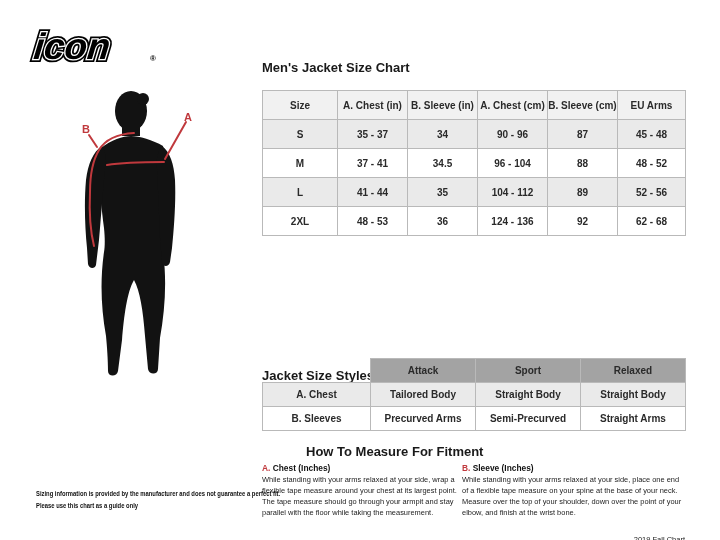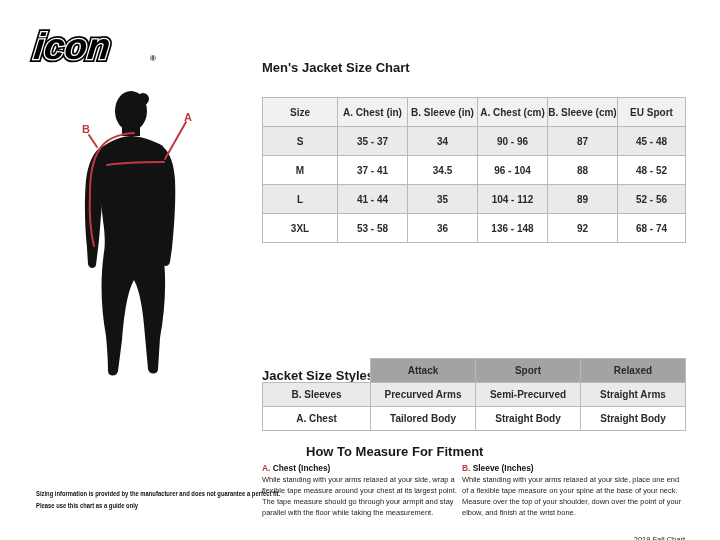--- a/index.html
+++ b/index.html
@@ -25,21 +25,21 @@
   
   .section-title{position:absolute;left:262px;font-size:13px;font-weight:bold;color:#191919;text-align:center;}
   #title-size-chart{top:60px;}
   #title-style-chart{top:333px;margin-top:35px;}
   #title-how-to{top:444px;padding-left:44px;}
 
   table{border-collapse:collapse;table-layout:fixed;position:absolute;left:262px;}
   th,td{border:1px solid #b9b9b9;text-align:center;vertical-align:middle;
         font-size:10px;font-weight:bold;color:#2a2a2a;padding:0;overflow:hidden;}
 
-  .size-table{top:97px;width:423px;border-radius:24px;}
+  .size-table{top:90px;width:423px;border-radius:24px;}
   .size-table th{height:28px;background:#f1f1f1;}
   .size-table td{height:28px;}
   .size-table tbody tr:nth-child(odd){background:#eaeaea;}
   .size-table tbody tr:nth-child(even){background:#ffffff;}
 
   .style-table{top:358px;width:423px;}
   .style-table th{height:23px;background:#a3a3a3;}
   .style-table td{height:23px;}
   .style-table thead th:first-child{border:none;background:transparent;}
   .style-table tbody tr:nth-child(1){background:#eaeaea;}
@@ -112,21 +112,21 @@
         <col style="width:70px">
         <col style="width:68px">
       </colgroup>
     <thead>
       <tr>
           <th>Size</th>
           <th>A. Chest (in)</th>
           <th>B. Sleeve (in)</th>
           <th>A. Chest (cm)</th>
           <th>B. Sleeve (cm)</th>
-          <th>EU Sport</th>
+          <th>EU Arms</th>
         </tr>
     </thead>
     <tbody>
         <tr>
           <td>S</td>
           <td>35 - 37</td>
           <td>34</td>
           <td>90 - 96</td>
           <td>87</td>
           <td>45 - 48</td>
@@ -141,26 +141,26 @@
         </tr>
         <tr>
           <td>L</td>
           <td>41 - 44</td>
           <td>35</td>
           <td>104 - 112</td>
           <td>89</td>
           <td>52 - 56</td>
         </tr>
         <tr>
-          <td>3XL</td>
-          <td>53 - 58</td>
+          <td>2XL</td>
+          <td>48 - 53</td>
           <td>36</td>
-          <td>136 - 148</td>
+          <td>124 - 136</td>
           <td>92</td>
-          <td>68 - 74</td>
+          <td>62 - 68</td>
         </tr>
       </tbody>
   </table>
 
   <div class="section-title" id="title-style-chart">Jacket Size Styles</div>
 
   <table class="style-table">
     <colgroup>
         <col style="width:108px">
         <col style="width:105px">
@@ -170,30 +170,30 @@
     <thead>
       <tr>
           <th></th>
           <th>Attack</th>
           <th>Sport</th>
           <th>Relaxed</th>
         </tr>
     </thead>
     <tbody>
         <tr>
+          <td>A. Chest</td>
+          <td>Tailored Body</td>
+          <td>Straight Body</td>
+          <td>Straight Body</td>
+        </tr>
+        <tr>
           <td>B. Sleeves</td>
           <td>Precurved Arms</td>
           <td>Semi-Precurved</td>
           <td>Straight Arms</td>
-        </tr>
-        <tr>
-          <td>A. Chest</td>
-          <td>Tailored Body</td>
-          <td>Straight Body</td>
-          <td>Straight Body</td>
         </tr>
       </tbody>
   </table>
 
   <div class="section-title" id="title-how-to">How To Measure For Fitment</div>
 
   <div class="howto-col" id="howto-a">
     <div class="howto-head">
       <span class="howto-letter">A.</span><span> Chest (Inches)</span>
     </div>

